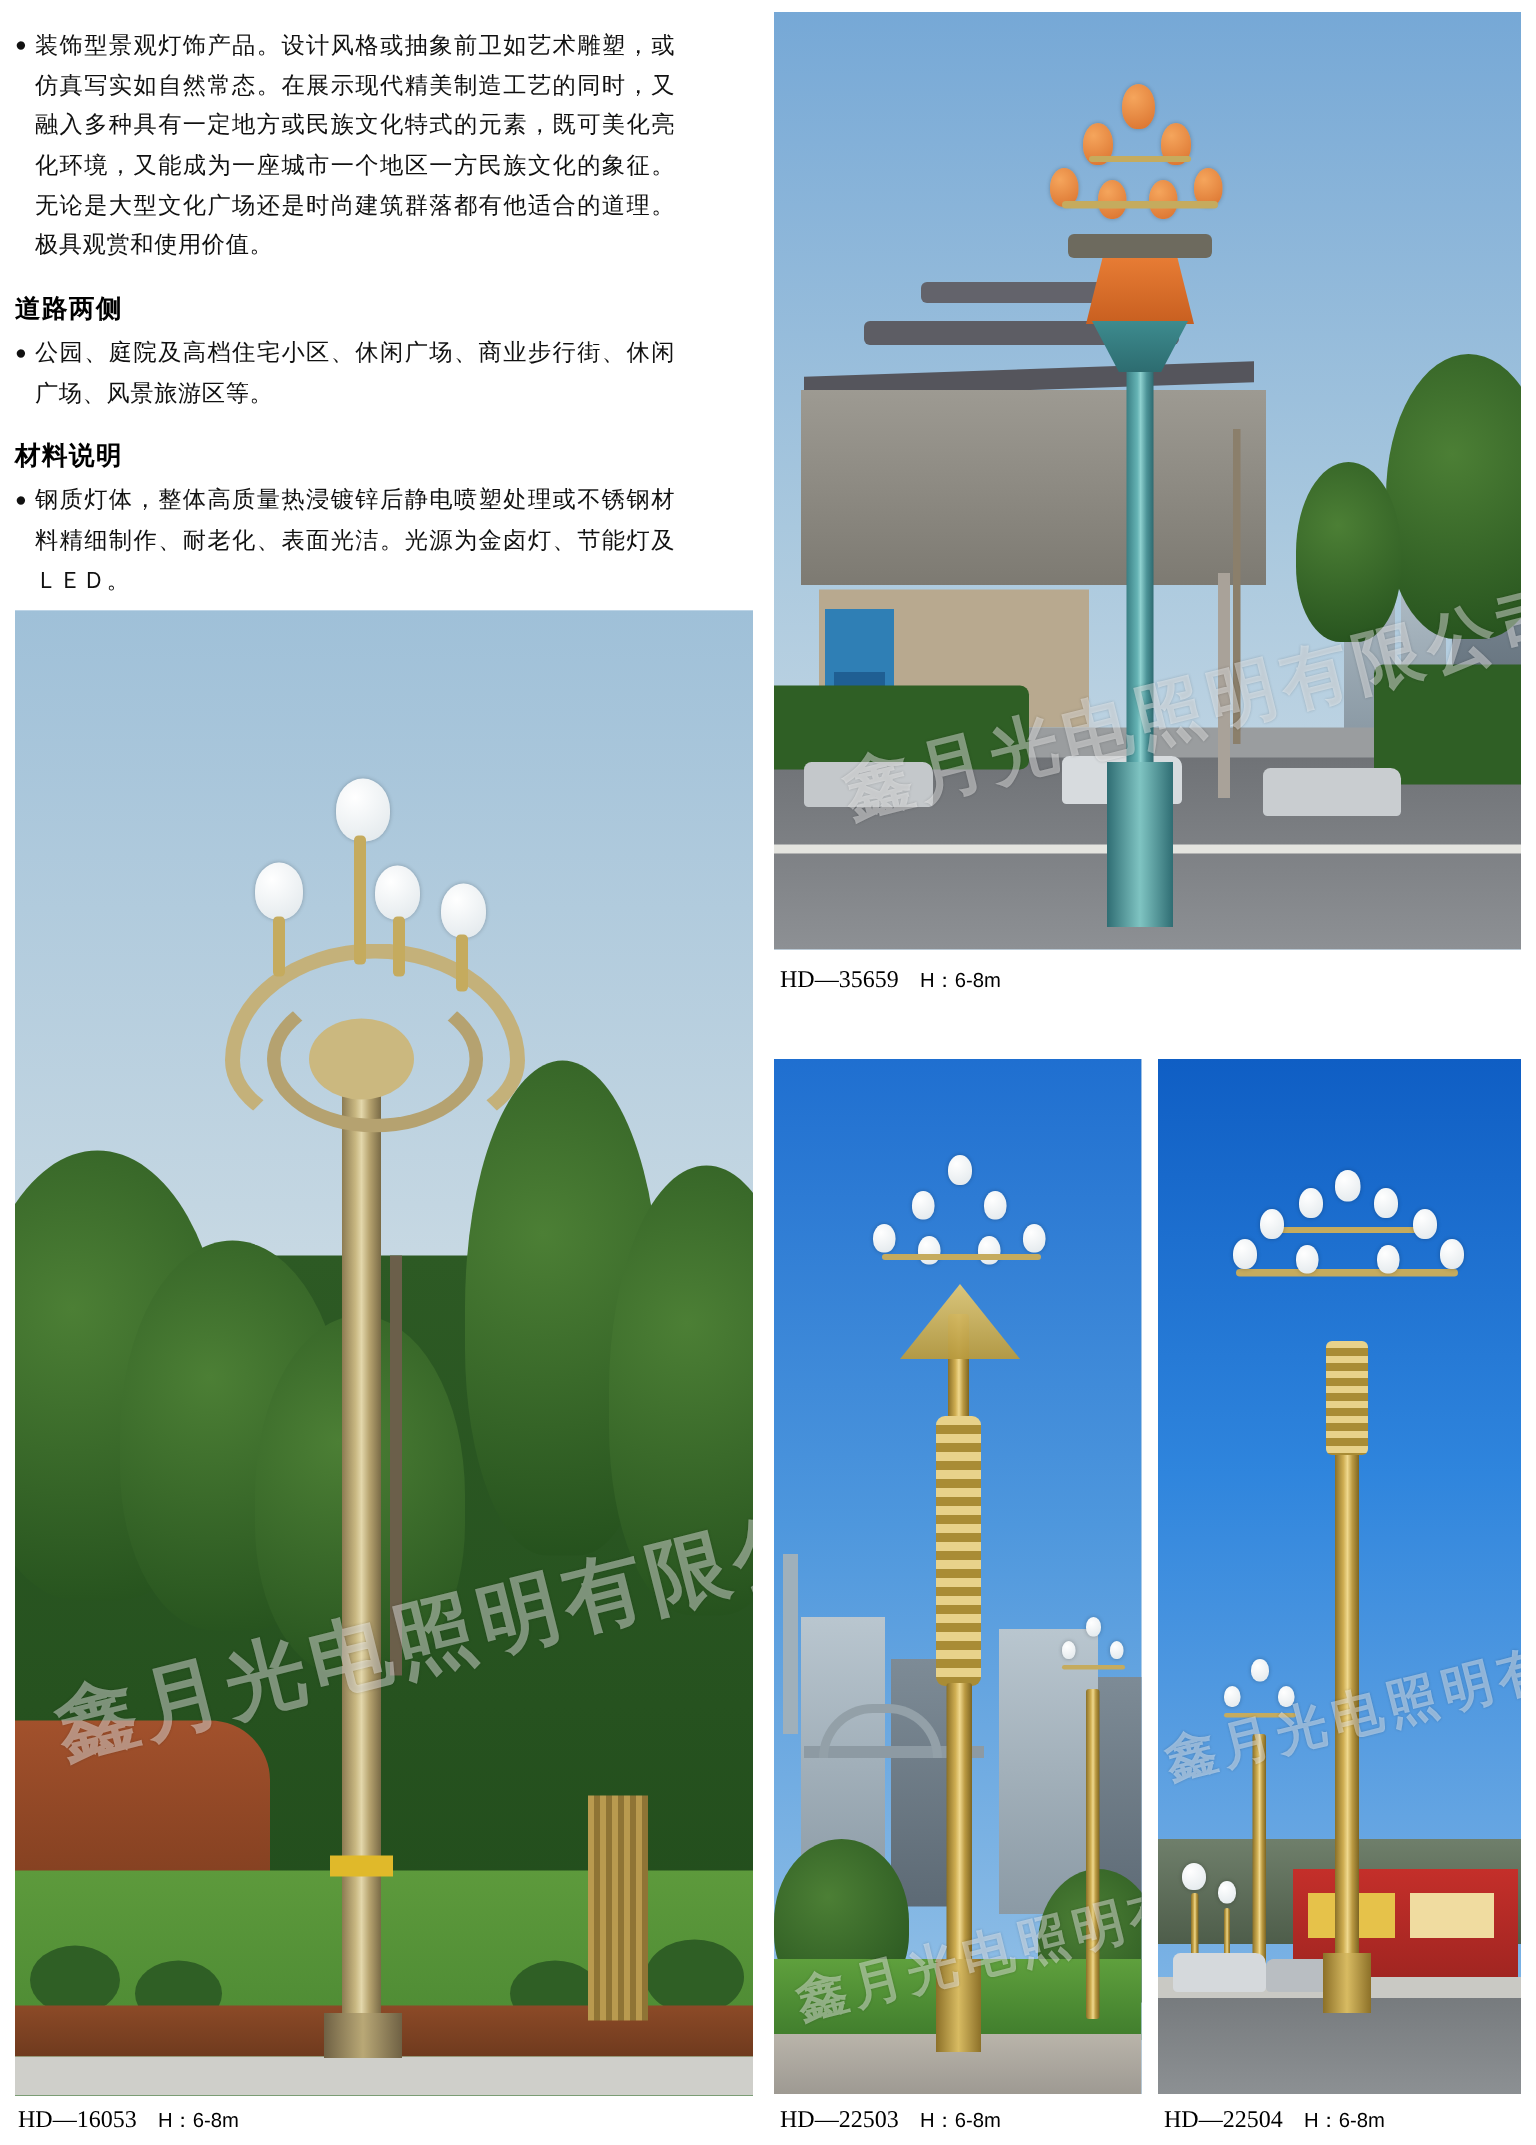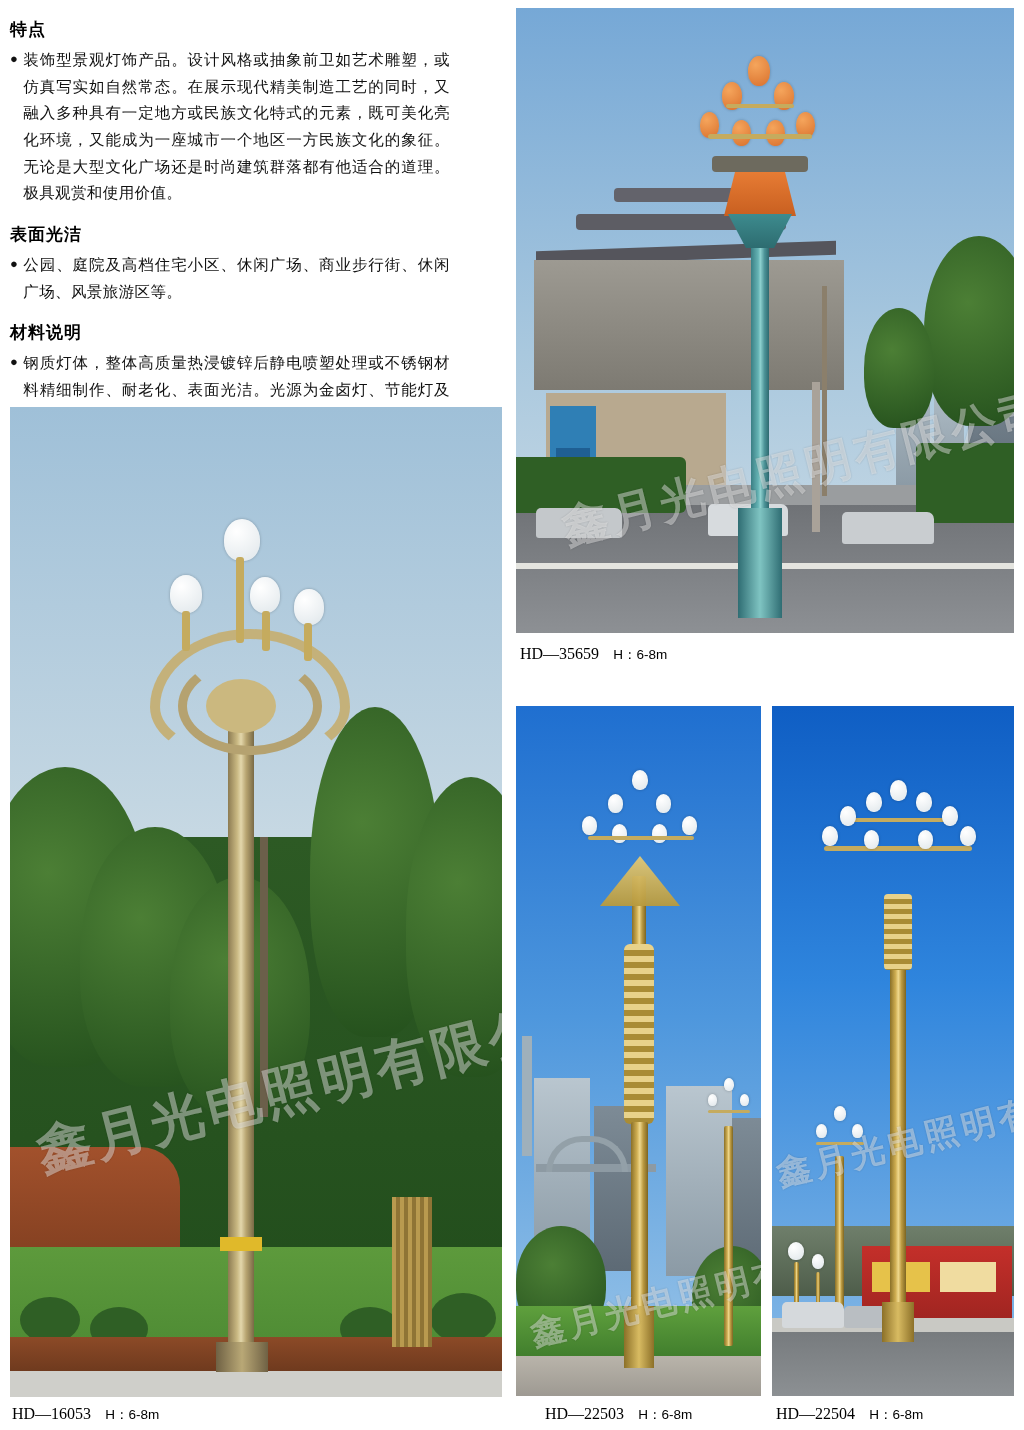--- a/index.html
+++ b/index.html
@@ -65,21 +65,21 @@
   .caption .h { font-size: 13.5px; margin-left: 10px; }
 
   
   #photo-22501 { left: 516px; top: 8px;  width: 498px; height: 625px; }
   #cap-22501   { left: 520px; top: 645px; }
 
   #photo-22502 { left: 10px;  top: 407px; width: 492px; height: 990px; }
   #cap-22502   { left: 12px;  top: 1405px; }
 
   #photo-22503 { left: 516px; top: 706px; width: 245px; height: 690px; }
-  #cap-22503   { left: 520px; top: 1405px; margin-left: 25px; }
+  #cap-22503   { left: 520px; top: 1405px; }
 
   #photo-22504 { left: 772px; top: 706px; width: 242px; height: 690px; }
   #cap-22504   { left: 776px; top: 1405px; }
 
   
   .sky { position:absolute; left:0; top:0; right:0; bottom:0; }
   .sky-blue  { background: linear-gradient(#1f6fd0 0%, #4e97dd 45%, #9ec7e8 100%); }
   .sky-pale  { background: linear-gradient(#76a8d6 0%, #a9c8de 55%, #cfdde6 100%); }
   .sky-deep  { background: linear-gradient(#0f5ec4 0%, #2f85dd 40%, #8dbde6 100%); }
 
@@ -145,29 +145,28 @@
     pointer-events: none;
     text-shadow: 0 0 2px rgba(0,0,0,0.18);
   }
 </style>
 </head>
 <body>
 
 <div class="text-col">
 
   <div class="sec-block">
-    <div class="sec-title">特点</div>
     <div class="bullet-para">
       <span class="bullet-dot">●</span>
       <span class="bullet-text">装饰型景观灯饰产品。设计风格或抽象前卫如艺术雕塑，或仿真写实如自然常态。在展示现代精美制造工艺的同时，又融入多种具有一定地方或民族文化特式的元素，既可美化亮化环境，又能成为一座城市一个地区一方民族文化的象征。无论是大型文化广场还是时尚建筑群落都有他适合的道理。极具观赏和使用价值。</span>
     </div>
   </div>
 
   <div class="sec-block">
-    <div class="sec-title">表面光洁</div>
+    <div class="sec-title">道路两侧</div>
     <div class="bullet-para">
       <span class="bullet-dot">●</span>
       <span class="bullet-text">公园、庭院及高档住宅小区、休闲广场、商业步行街、休闲广场、风景旅游区等。</span>
     </div>
   </div>
 
   <div class="sec-block">
     <div class="sec-title">材料说明</div>
     <div class="bullet-para">
       <span class="bullet-dot">●</span>

